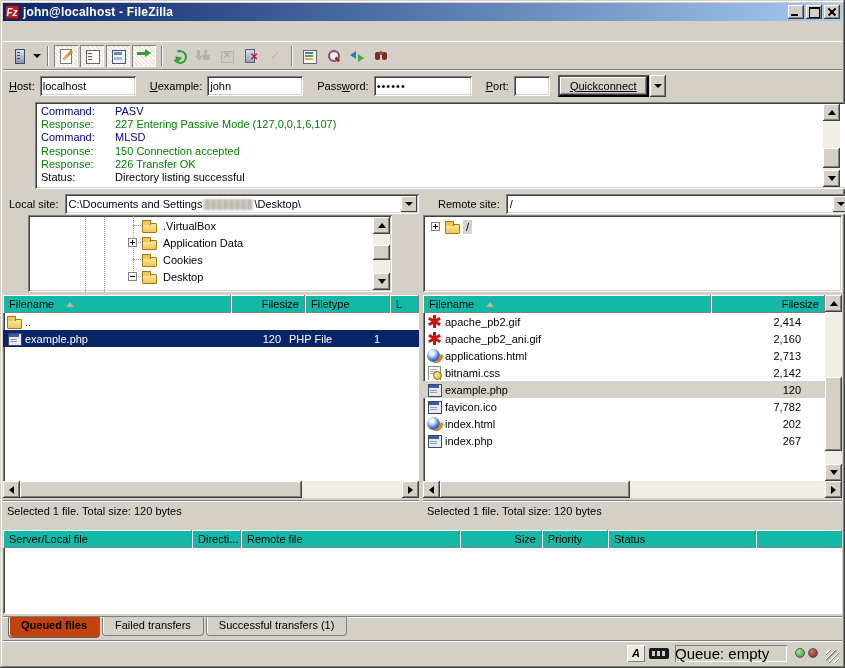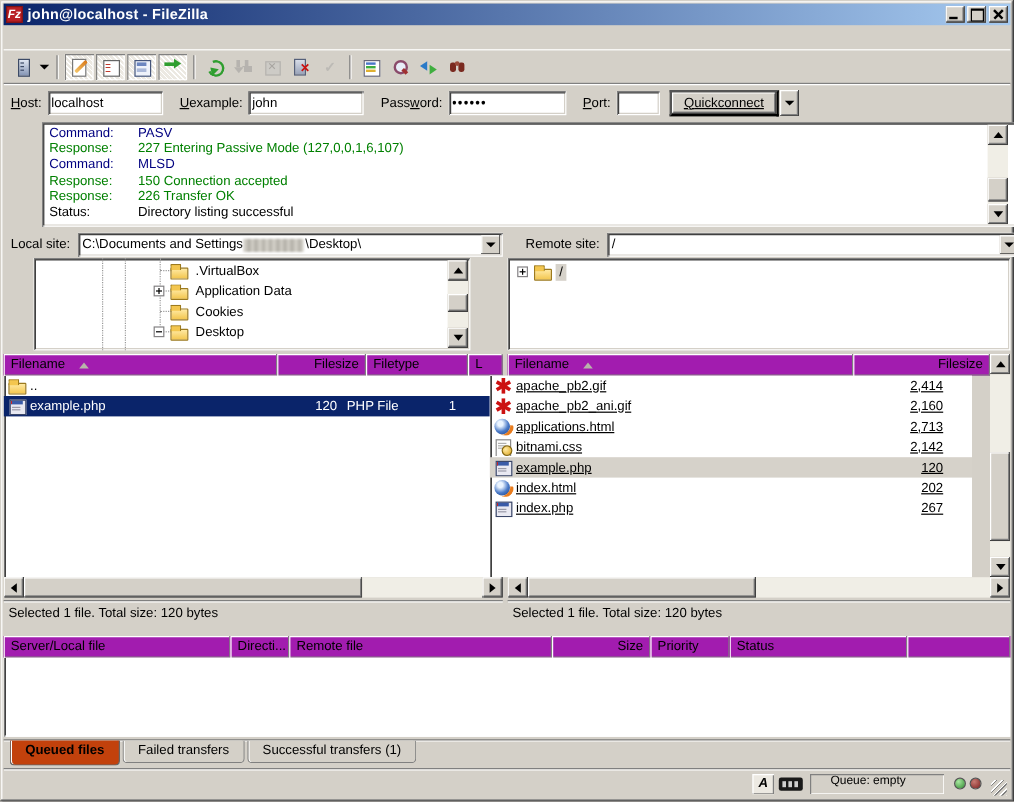--- a/index.html
+++ b/index.html
@@ -6,21 +6,21 @@
   html,body { width:845px; height:668px; }
   body { font-family:"Liberation Sans", sans-serif; font-size:11px; color:#000; background:#808080; }
 
   #win { position:relative; width:845px; height:668px; background:#d4d0c8; overflow:hidden;
          box-shadow: inset -1px -1px 0 #404040, inset 1px 1px 0 #d4d0c8,
                      inset -2px -2px 0 #808080, inset 2px 2px 0 #fff; }
 
   
   .raised  { background:#d4d0c8; box-shadow: inset -1px -1px 0 #404040, inset 1px 1px 0 #fff,
              inset -2px -2px 0 #808080, inset 2px 2px 0 #d4d0c8; }
-  .hdrcell { background:#a21caf; box-shadow: inset -1px 0 0 #808080, inset 1px 1px 0 #fff, inset 0 -1px 0 #808080; }
+  .hdrcell { background:#14b8a6; box-shadow: inset -1px 0 0 #808080, inset 1px 1px 0 #fff, inset 0 -1px 0 #808080; }
 
   
   #titlebar { position:absolute; left:3px; top:3px; width:839px; height:18px;
               background:linear-gradient(90deg,#0a246a,#a6caf0); display:flex; align-items:center; padding:0 2px; }
   #logo { width:14px; height:14px; background:#b81f24; color:#fff; font-weight:bold; font-style:italic;
           font-size:10px; line-height:14px; text-align:center; margin-right:4px; border:1px solid #7d1114; }
   #title-text { color:#fff; font-weight:bold; font-size:12px; letter-spacing:0.2px; }
   .winbtns { margin-left:auto; display:flex; gap:2px; }
   .winbtn { width:16px; height:14px; position:relative; }
   .glyph-min::before { content:""; position:absolute; left:3px; bottom:3px; width:7px; height:2px; background:#000; }
@@ -162,21 +162,21 @@
   
   .listhdr { position:absolute; top:295px; height:18px; display:flex; background:#d4d0c8; }
   #localhdr { left:3px; width:416px; }
   #remotehdr { left:423px; width:402px; }
   .hcell { display:flex; align-items:center; padding:0 6px; white-space:nowrap; overflow:hidden; }
   .sort-tri { width:0; height:0; border-left:4px solid transparent; border-right:4px solid transparent;
               border-bottom:5px solid #b8b4aa; margin-left:12px; }
   .listbody { position:absolute; top:313px; height:168px; background:#fff; overflow:hidden;
               box-shadow: inset 1px 0 0 #808080, inset -1px 0 0 #fff, inset 2px 0 0 #404040; }
   #locallist { left:3px; width:416px; }
-  #remotelist { left:408px; width:402px; box-shadow: inset 1px 0 0 #808080, inset 2px 0 0 #404040; text-decoration: underline; }
+  #remotelist { left:423px; width:402px; box-shadow: inset 1px 0 0 #808080, inset 2px 0 0 #404040; }
   .frow { display:flex; align-items:center; height:17px; padding-left:3px; white-space:nowrap; }
   .frow .c { overflow:hidden; }
   .lc-name { width:209px; display:flex; align-items:center; }
   .lc-size { width:74px; text-align:right; padding-right:8px; }
   .lc-type { width:85px; }
   .lc-last { flex:1; }
   .rc-name { width:273px; display:flex; align-items:center; }
   .rc-size { width:112px; text-align:right; padding-right:10px; }
   .frow.sel-active { background:#0a246a; color:#fff; }
   .frow.sel-inactive { background:#d6d2ca; }
@@ -201,22 +201,22 @@
   .tab.active { background:#c2410c; font-weight:bold; height:21px; border-color:#666; }
 
   
   #statusbar { position:absolute; left:3px; top:640px; width:839px; height:25px; display:flex; align-items:center;
                justify-content:flex-end; border-top:1px solid #808080; box-shadow: inset 0 1px 0 #fff; padding-right:3px; }
   #ascii-ind { width:18px; height:17px; display:flex; align-items:center; justify-content:center; font-weight:bold; font-style:italic;
                font-size:11px; background:#ece9e2; box-shadow: inset 1px 1px 0 #fff, inset -1px -1px 0 #808080; margin-right:4px; }
   #speed-ind { width:20px; height:11px; background:#1a1a1a; border-radius:2px; margin-right:6px; position:relative; }
   #speed-ind::before { content:""; position:absolute; left:3px; top:3px; width:3px; height:5px; background:#cfcfcf;
                box-shadow:5px 0 0 #cfcfcf, 10px 0 0 #cfcfcf; }
-  #queue-panel { width:112px; height:17px; display:flex; align-items:flex-start; padding-left:17px; background:#d4d0c8;
-               box-shadow: inset 1px 1px 0 #808080, inset -1px -1px 0 #fff; margin-right:8px; font-size:10px; }
+  #queue-panel { width:112px; height:17px; display:flex; align-items:flex-start; padding-left:0; background:#d4d0c8;
+               box-shadow: inset 1px 1px 0 #808080, inset -1px -1px 0 #fff; margin-right:8px; font-size:15px; }
   .led { width:10px; height:10px; border-radius:50%; margin-right:3px; border:1px solid #555; }
   #led-send { background:radial-gradient(circle at 35% 30%, #a8e8a0, #2f8a2f); }
   #led-recv { background:radial-gradient(circle at 35% 30%, #c87a72, #7a2020); margin-right:8px; }
   #grip { width:13px; height:13px; align-self:flex-end; margin-bottom:2px;
           background:repeating-linear-gradient(135deg, transparent 0 2px, #fff 2px 3px, #808080 3px 4px); }
 </style>
 </head>
 <body>
 
 <div id="win">
@@ -490,20 +490,29 @@
       <span class="c rc-name">
           <span class="fi" data-icon="php">
             <i></i>
           </span>
           <span>example.php</span>
         </span>
       <span class="c rc-size">120</span>
     </div>
     <div class="frow">
       <span class="c rc-name">
+          <span class="fi" data-icon="php">
+            <i></i>
+          </span>
+          <span>favicon.ico</span>
+        </span>
+      <span class="c rc-size">7,782</span>
+    </div>
+    <div class="frow">
+      <span class="c rc-name">
           <span class="fi" data-icon="html"><i></i></span>
           <span>index.html</span>
         </span>
       <span class="c rc-size">202</span>
     </div>
     <div class="frow">
       <span class="c rc-name">
           <span class="fi" data-icon="php">
             <i></i>
           </span>

